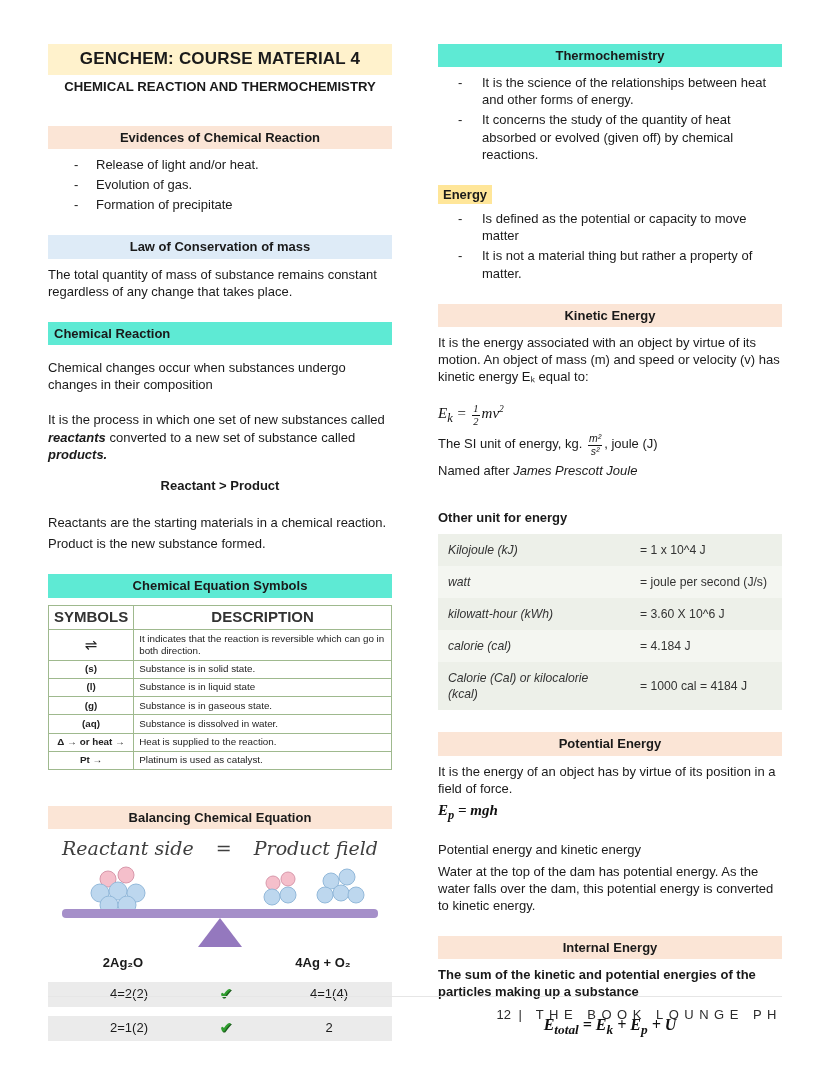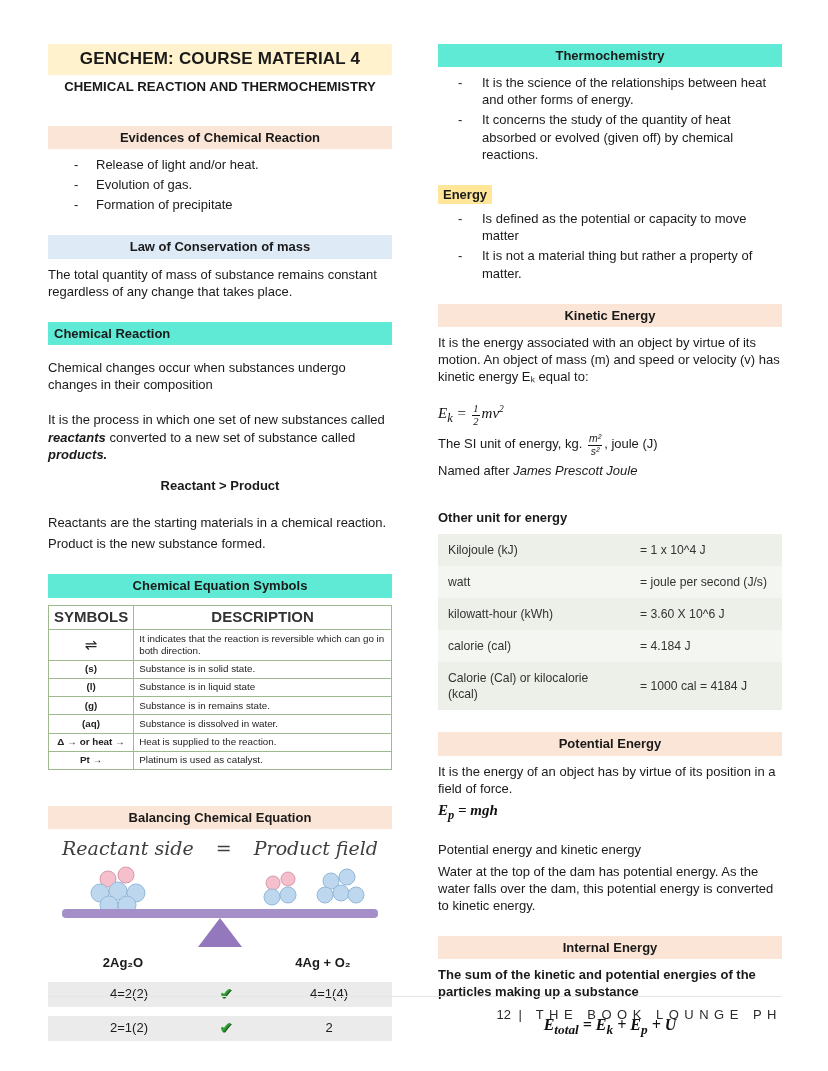--- a/index.html
+++ b/index.html
@@ -52,21 +52,21 @@
   .math { font-family: "Liberation Serif", serif; font-style: italic; font-size: 15px; color: #111; }
   .math-bold { font-weight: 700; }
   .frac { display: inline-flex; flex-direction: column; align-items: center; vertical-align: middle; font-size: 10.5px; line-height: 1.1; margin: 0 2px; font-style: italic; }
   .frac .num { border-bottom: 1px solid #111; padding: 0 1px; }
   .sup { font-size: 9.5px; vertical-align: super; }
 
   .units-table { width: 100%; border-collapse: collapse; font-size: 12.2px; color: #333; margin-top: 8px; }
   .units-table td { padding: 8px 10px; }
   .units-table tr:nth-child(odd) { background: #EDF0E9; }
   .units-table tr:nth-child(even) { background: #F4F6F1; }
-  .units-table .u-name { width: 192px; }
+  .units-table .u-name { width: 192px; font-style: italic; }
 
   .footer { position: absolute; right: 46px; left: 48px; bottom: 49px; text-align: right; font-size: 13px; color: #2b2b2b; border-top: 1px solid #e6e6e6; padding-top: 10px; }
   .footer .brand { letter-spacing: 5.5px; margin-left: 6px; }
   .footer .sep { margin: 0 4px; }
 </style>
 </head>
 <body>
 
 <div class="page">
   <div class="columns">
@@ -108,21 +108,21 @@
           <tr>
             <td class="sym-col">(s)</td>
             <td>Substance is in solid state.</td>
           </tr>
           <tr>
             <td class="sym-col">(l)</td>
             <td>Substance is in liquid state</td>
           </tr>
           <tr>
             <td class="sym-col">(g)</td>
-            <td>Substance is in remains state.</td>
+            <td>Substance is in gaseous state.</td>
           </tr>
           <tr>
             <td class="sym-col">(aq)</td>
             <td>Substance is dissolved in water.</td>
           </tr>
           <tr>
             <td class="sym-col">Δ → or heat →</td>
             <td>Heat is supplied to the reaction.</td>
           </tr>
           <tr>

